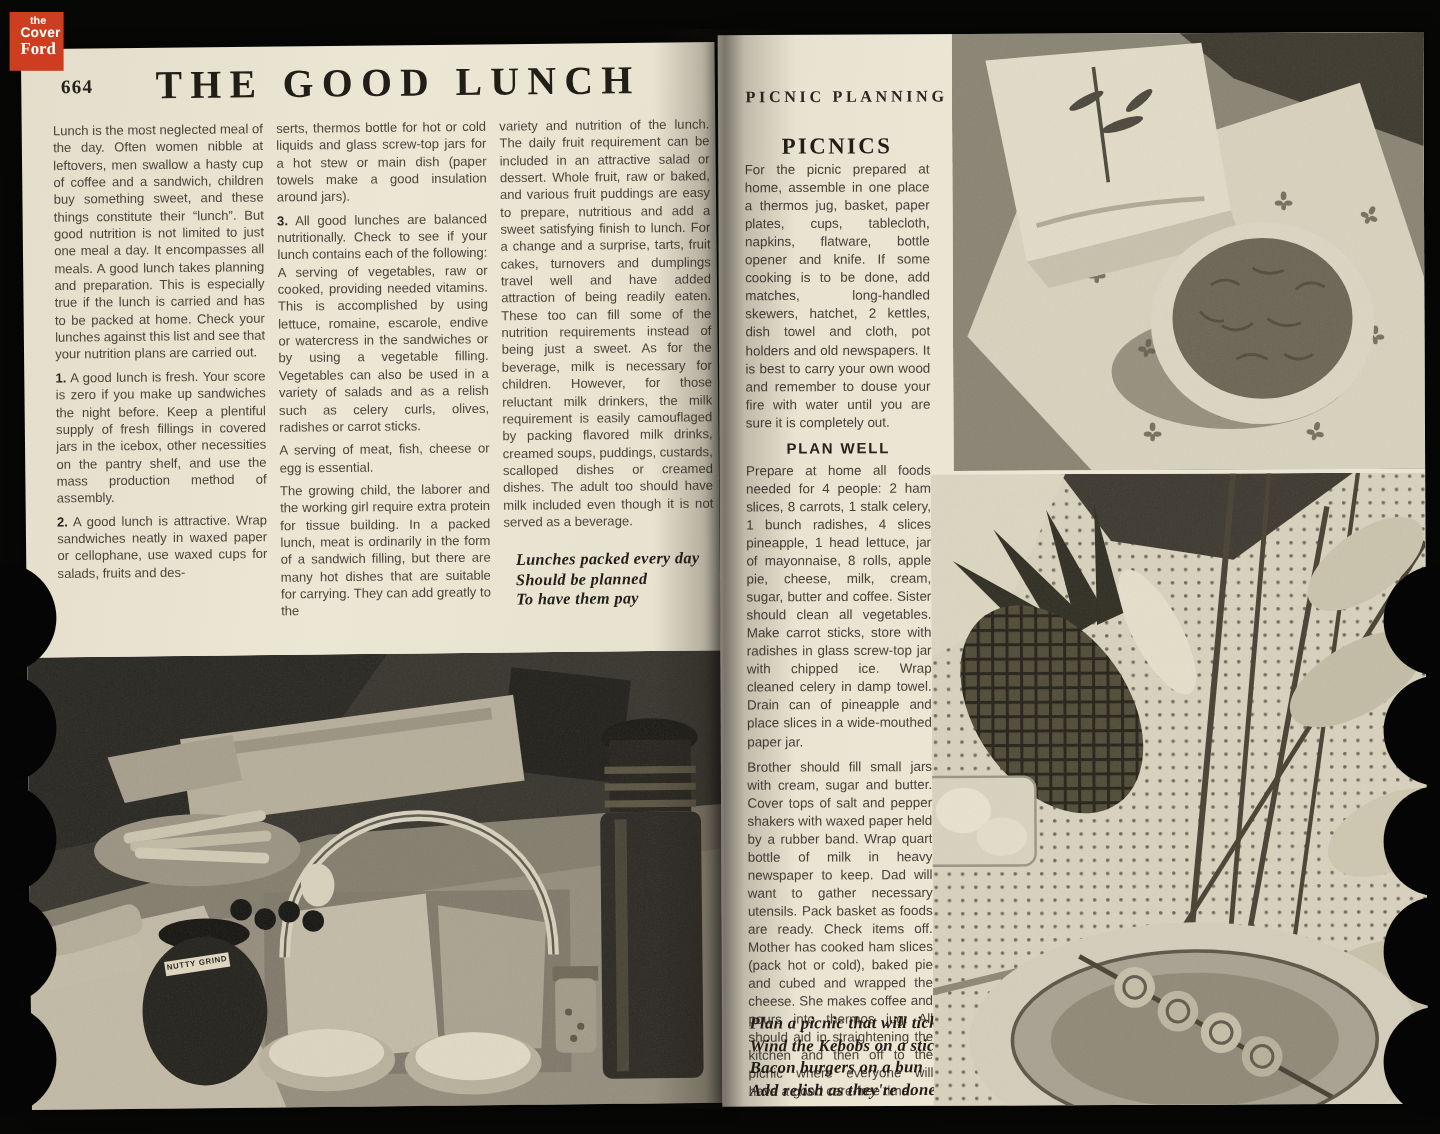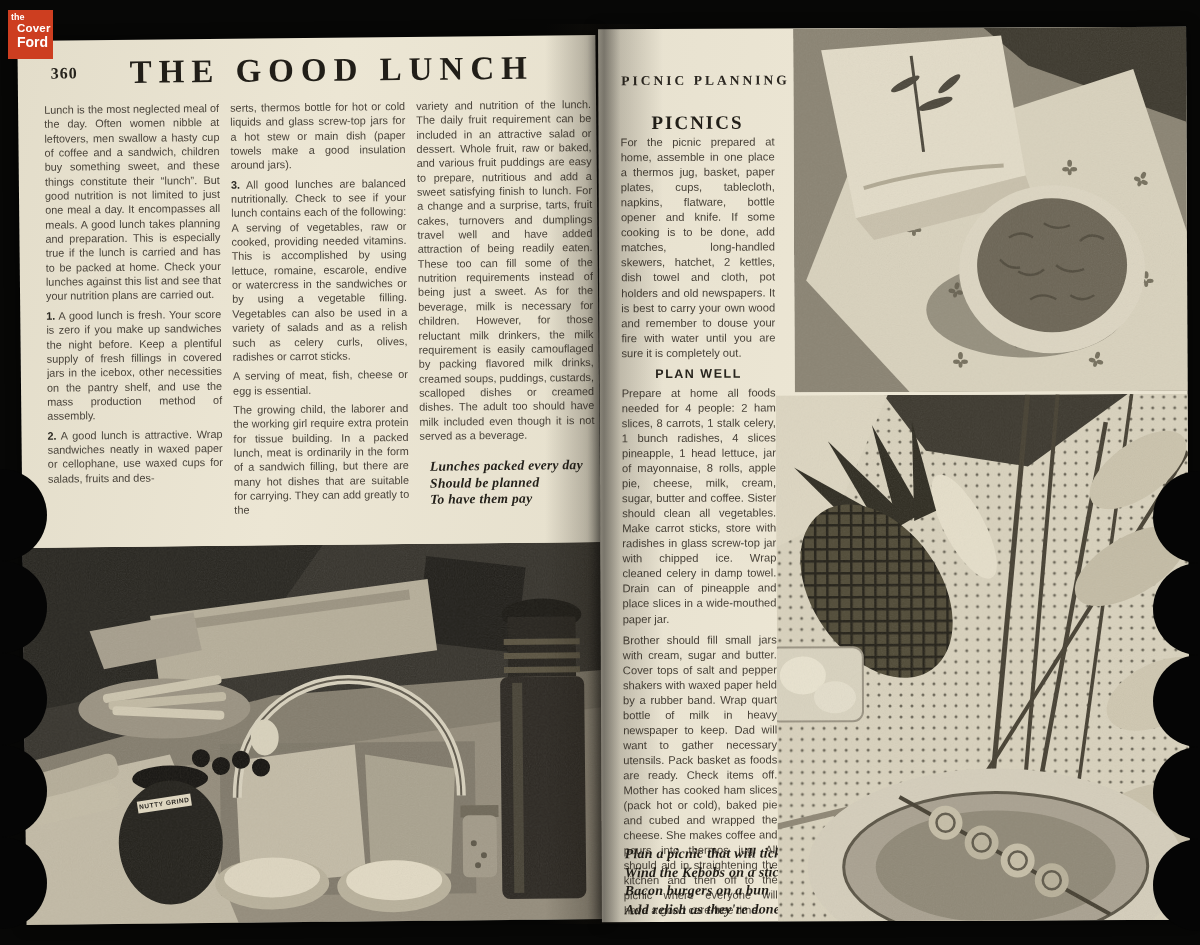--- a/index.html
+++ b/index.html
@@ -13,23 +13,23 @@
   .page-right{left:600px;top:28px;width:588px;height:893px;
     background:linear-gradient(95deg,#e7e1cf,#eee8d6 55%,#e8e2d0);
     transform:rotate(-0.25deg);z-index:1;}
   .gutter-shadow{position:absolute;left:545px;top:24px;width:118px;height:900px;z-index:3;
     background:linear-gradient(90deg,rgba(30,26,18,0),rgba(30,26,18,.25) 36%,rgba(12,10,7,.5) 50%,rgba(30,26,18,.2) 64%,rgba(30,26,18,0));pointer-events:none;}
   
   .scallop{position:absolute;width:92px;height:92px;border-radius:50%;background:#050505;z-index:4;}
   
   .hf-logo{position:absolute;left:8px;top:10px;width:45px;height:49px;background:#cd3e20;
     z-index:5;color:#fff;font-weight:bold;}
-  .hf-the{font-size:9px;line-height:9px;margin:3px 0 0 3px;}
+  .hf-the{font-size:9px;line-height:9px;margin:3px 0 0 17px;}
   .hf-henry{font-size:11.5px;line-height:11px;margin:1px 0 0 9px;letter-spacing:.2px;}
-  .hf-ford{font-size:14px;line-height:14px;margin:1px 0 4px 9px;}
+  .hf-ford{font-size:14px;line-height:14px;margin:1px 0 4px 9px;font-family:Liberation Serif, serif;}
   
   .pageno{position:absolute;left:33px;top:24px;font-family:"Liberation Serif",serif;
     font-weight:bold;font-size:16px;letter-spacing:1px;color:#26231d;}
   .main-title{position:absolute;left:88px;top:14px;width:452px;text-align:center;
     font-family:"Liberation Serif",serif;font-weight:bold;font-size:33px;letter-spacing:7px;color:#211e18;}
   .cols{position:absolute;left:26px;top:62px;width:548px;height:446px;display:flex;gap:11px;overflow:hidden;}
   .col{width:175px;color:#4a443b;font-size:10.9px;line-height:14.35px;text-align:justify;}
   .col p{margin:0 0 5px 0;}
   .col .num{color:#2b2822;}
   .cap{margin:16px 0 0 10px;font-family:"Liberation Serif",serif;font-style:italic;font-weight:bold;
@@ -54,21 +54,21 @@
   .jar-label{position:absolute;left:112px;top:251px;width:52px;background:#ded6c0;color:#2b2823;
     font-size:6.5px;font-weight:bold;text-align:center;line-height:1.3;letter-spacing:.6px;
     padding:2px 1px;transform:rotate(-8deg);}
 </style>
 </head>
 <body>
 
 <div class="stage">
 
   <div class="page page-left">
-    <div class="pageno">360</div>
+    <div class="pageno">664</div>
     <div class="main-title">THE GOOD LUNCH</div>
 
     <div class="cols">
       <div class="col">
         <p><span>Lunch is the most neglected meal of the day. Often women nibble at leftovers, men swallow a hasty cup of coffee and a sandwich, children buy something sweet, and these things constitute their “lunch”. But good nutrition is not limited to just one meal a day. It encompasses all meals. A good lunch takes planning and preparation. This is especially true if the lunch is carried and has to be packed at home. Check your lunches against this list and see that your nutrition plans are carried out.</span></p>
         <p><b class="num">1.</b> <span>A good lunch is fresh. Your score is zero if you make up sandwiches the night before. Keep a plentiful supply of fresh fillings in covered jars in the icebox, other necessities on the pantry shelf, and use the mass production method of assembly.</span></p>
         <p><b class="num">2.</b> <span>A good lunch is attractive. Wrap sandwiches neatly in waxed paper or cellophane, use waxed cups for salads, fruits and des-</span></p>
       </div>
       <div class="col">
         <p><span>serts, thermos bottle for hot or cold liquids and glass screw-top jars for a hot stew or main dish (paper towels make a good insulation around jars).</span></p>

